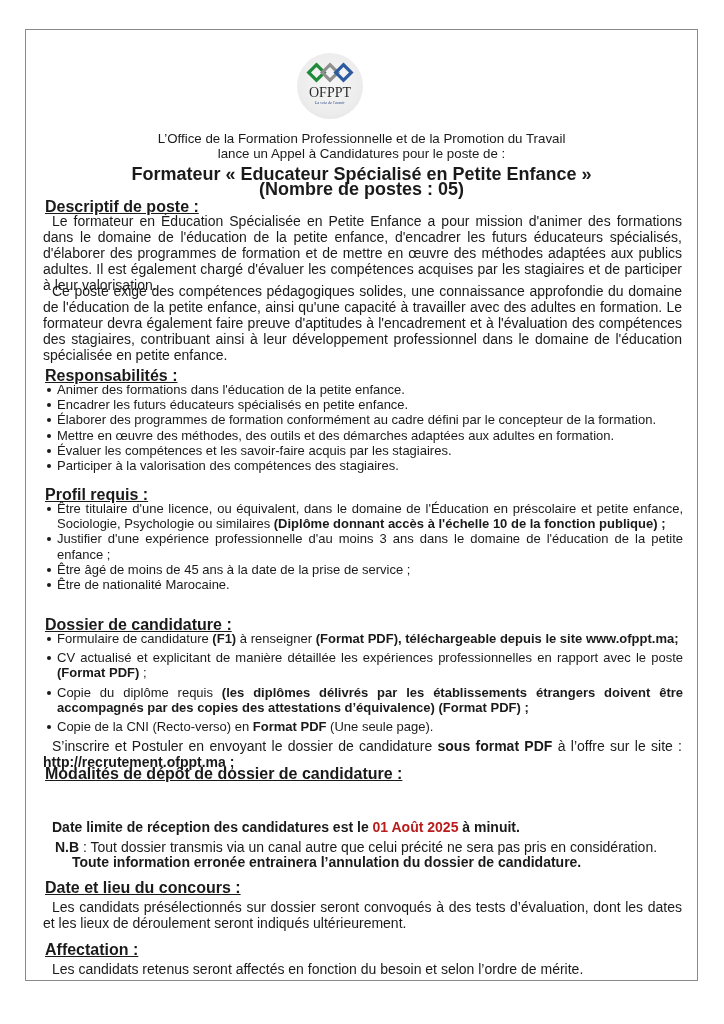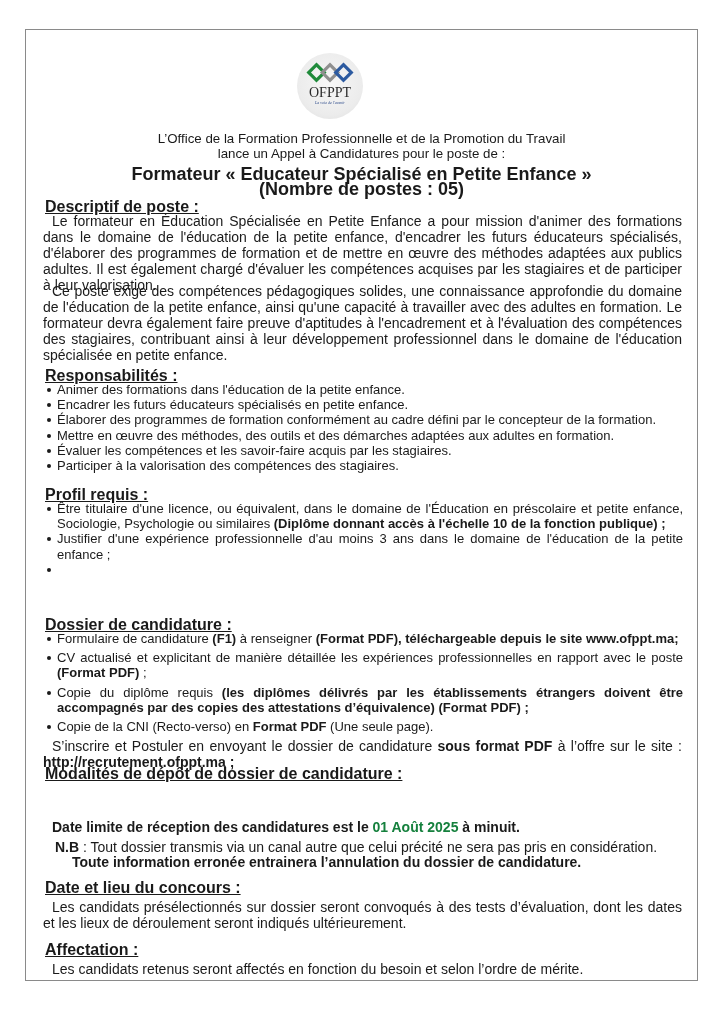--- a/index.html
+++ b/index.html
@@ -13,21 +13,21 @@
   .logo svg { position: absolute; left: 0; top: 0; }
   .org { position: absolute; left: 0; width: 100%; text-align: center; font-size: 13.3px; line-height: 15px; }
   .title { position: absolute; left: 0; width: 100%; text-align: center; font-weight: bold; font-size: 18px; line-height: 15px; }
   .sec-h { position: absolute; left: 19px; font-weight: bold; font-size: 16px; text-decoration: underline; }
   .para { position: absolute; left: 17px; width: 639px; font-size: 14px; line-height: 16px; text-align: justify; text-align-last: left; }
   .para .indent { display: inline-block; width: 9px; }
   ul.blist { position: absolute; left: 17px; width: 640px; margin: 0; padding: 0; list-style: none; font-size: 13px; line-height: 15.2px; }
   ul.blist li { position: relative; padding-left: 14px; text-align: justify; }
   ul.blist li .dot { position: absolute; left: 4px; top: 6px; width: 4px; height: 4px; background: #1a1a1a; border-radius: 50%; }
   b { font-weight: bold; }
-  .orange { color: #15803d; font-weight: bold; }
+  .orange { color: #b91c1c; font-weight: bold; }
 </style>
 </head>
 <body>
 
 <div class="frame">
 
 
   <div class="logo">
     <svg width="66" height="66" viewBox="0 0 66 66">
       <g fill="none" stroke-width="3.2">
@@ -56,21 +56,22 @@
     <li><span class="dot"></span><span>Élaborer des programmes de formation conformément au cadre défini par le concepteur de la formation.</span></li>
     <li><span class="dot"></span><span>Mettre en œuvre des méthodes, des outils et des démarches adaptées aux adultes en formation.</span></li>
     <li><span class="dot"></span><span>Évaluer les compétences et les savoir-faire acquis par les stagiaires.</span></li>
     <li><span class="dot"></span><span>Participer à la valorisation des compétences des stagiaires.</span></li>
   </ul>
 
   <div class="sec-h" style="top:456px;">Profil requis :</div>
   <ul class="blist" style="top:471px;">
     <li><span class="dot"></span><span>Être titulaire d'une licence, ou équivalent, dans le domaine de l'Éducation en préscolaire et petite enfance, Sociologie, Psychologie ou similaires </span><b>(Diplôme donnant accès à l'échelle 10 de la fonction publique) ;</b></li>
     <li><span class="dot"></span><span>Justifier d'une expérience professionnelle d'au moins 3 ans dans le domaine de l'éducation de la petite enfance ;</span></li>
-    <li><span class="dot"></span></li>
+    <li><span class="dot"></span><span>Être âgé de moins de 45 ans à la date de la prise de service ;</span></li>
+    <li><span class="dot"></span><span>Être de nationalité Marocaine.</span></li>
   </ul>
 
   <div class="sec-h" style="top:586px;">Dossier de candidature :</div>
   <ul class="blist" style="top:601px;">
     <li style="margin-bottom:4px;"><span class="dot"></span><span>Formulaire de candidature </span><b>(F1)</b><span> à renseigner </span><b>(Format PDF), téléchargeable depuis le site www.ofppt.ma;</b></li>
     <li style="margin-bottom:4px;"><span class="dot"></span><span>CV actualisé et explicitant de manière détaillée les expériences professionnelles en rapport avec le poste </span><b>(Format PDF)</b><span> ;</span></li>
     <li style="margin-bottom:4px;"><span class="dot"></span><span>Copie du diplôme requis </span><b>(les diplômes délivrés par les établissements étrangers doivent être accompagnés par des copies des attestations d’équivalence) (Format PDF) ;</b></li>
     <li><span class="dot"></span><span>Copie de la CNI (Recto-verso) en </span><b>Format PDF</b><span> (Une seule page).</span></li>
   </ul>
 

